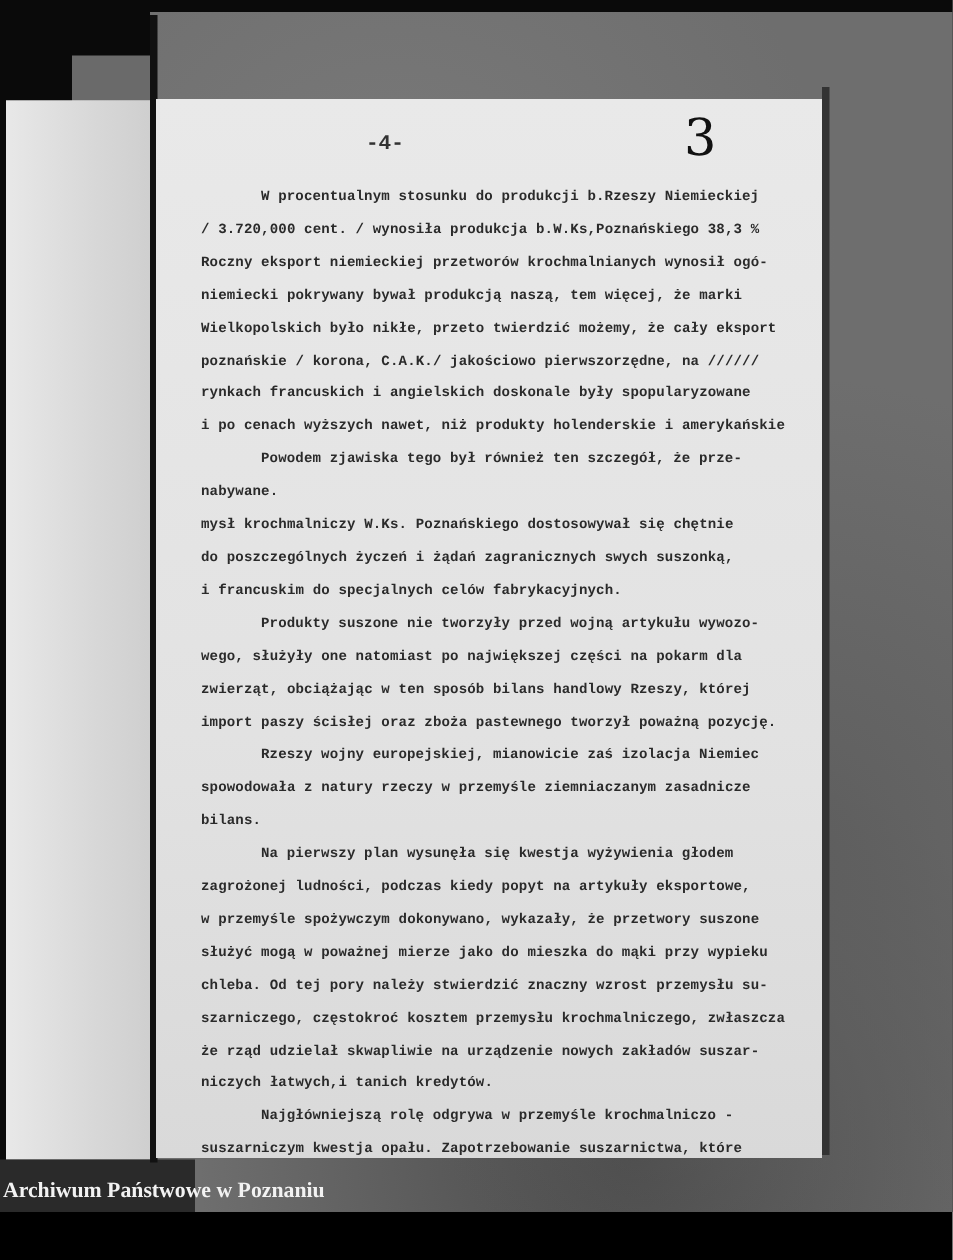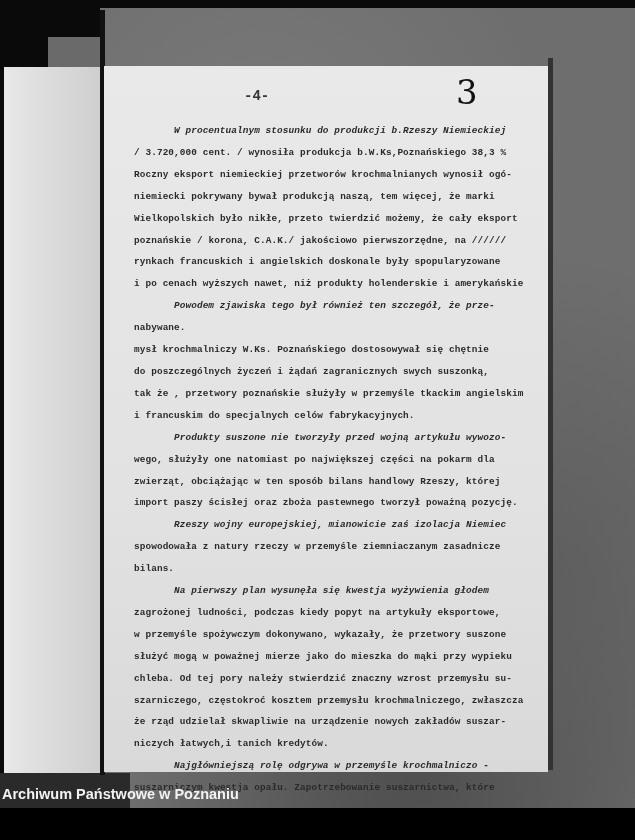--- a/index.html
+++ b/index.html
@@ -12,22 +12,22 @@
     background-image:linear-gradient(90deg,#e8e8e8 0,#d8d8d8 60%,#cfcfcf 100%);}
   .spine{position:absolute;left:100px;top:10px;width:5px;height:765px;background:#111;}
   .left-bottom{position:absolute;left:0;top:773px;width:130px;height:35px;background:#2a2a2a;}
   .page{position:absolute;left:104px;top:66px;width:444px;height:706px;background:#e4e4e4;
     background-image:linear-gradient(180deg,#e9e9e9 0,#e2e2e2 60%,#d9d9d9 100%);}
   .page-shadow{position:absolute;left:548px;top:58px;width:5px;height:712px;background:#333;}
   .page-num{position:absolute;left:140px;top:22px;font-size:14px;color:#333;font-weight:bold;}
   .folio{position:absolute;left:352px;top:6px;font-family:"DejaVu Serif",serif;font-size:34px;color:#111;}
   .body{position:absolute;left:30px;top:54px;width:402px;font-size:9.4px;line-height:21.9px;color:#2a2a2a;font-weight:bold;letter-spacing:0.1px;}
   .line{white-space:nowrap;overflow:hidden;}
-  .indent{padding-left:40px;font-style:italic;}
-  .footer{position:absolute;left:2px;top:780px;height:28px;line-height:28px;color:#f2f2f2;font-family:Liberation Sans, sans-serif;font-weight:bold;font-size:14.5px;}
+  .indent{padding-left:40px;}
+  .footer{position:absolute;left:2px;top:780px;height:28px;line-height:28px;color:#f2f2f2;font-family:Liberation Serif, serif;font-weight:bold;font-size:14.5px;}
 </style>
 </head>
 <body>
 
 <div class="scan">
   <div class="board"></div>
   <div class="board-top-left"></div>
   <div class="left-page"></div>
   <div class="left-bottom"></div>
   <div class="spine"></div>
@@ -42,21 +42,20 @@
         <div class="line">Roczny eksport niemieckiej przetworów krochmalnianych wynosił ogó-</div>
         <div class="line">niemiecki pokrywany bywał produkcją naszą, tem więcej, że marki</div>
         <div class="line">Wielkopolskich było nikłe, przeto twierdzić możemy, że cały eksport</div>
         <div class="line">poznańskie / korona, C.A.K./ jakościowo pierwszorzędne, na //////</div>
         <div class="line">rynkach francuskich i angielskich doskonale były spopularyzowane</div>
         <div class="line">i po cenach wyższych nawet, niż produkty holenderskie i amerykańskie</div>
         <div class="line indent">Powodem zjawiska tego był również ten szczegół, że prze-</div>
         <div class="line">nabywane.</div>
         <div class="line">mysł krochmalniczy W.Ks. Poznańskiego dostosowywał się chętnie</div>
         <div class="line">do poszczególnych życzeń i żądań zagranicznych swych suszonką,</div>
-        <div class="line">tak że , przetwory poznańskie służyły w przemyśle tkackim angielskim</div>
         <div class="line">i francuskim do specjalnych celów fabrykacyjnych.</div>
         <div class="line indent">Produkty suszone nie tworzyły przed wojną artykułu wywozo-</div>
         <div class="line">wego, służyły one natomiast po największej części na pokarm dla</div>
         <div class="line">zwierząt, obciążając w ten sposób bilans handlowy Rzeszy, której</div>
         <div class="line">import paszy ścisłej oraz zboża pastewnego tworzył poważną pozycję.</div>
         <div class="line indent">Rzeszy wojny europejskiej, mianowicie zaś izolacja Niemiec</div>
         <div class="line">spowodowała z natury rzeczy w przemyśle ziemniaczanym zasadnicze</div>
         <div class="line">bilans.</div>
         <div class="line indent">Na pierwszy plan wysunęła się kwestja wyżywienia głodem</div>
         <div class="line">zagrożonej ludności, podczas kiedy popyt na artykuły eksportowe,</div>

